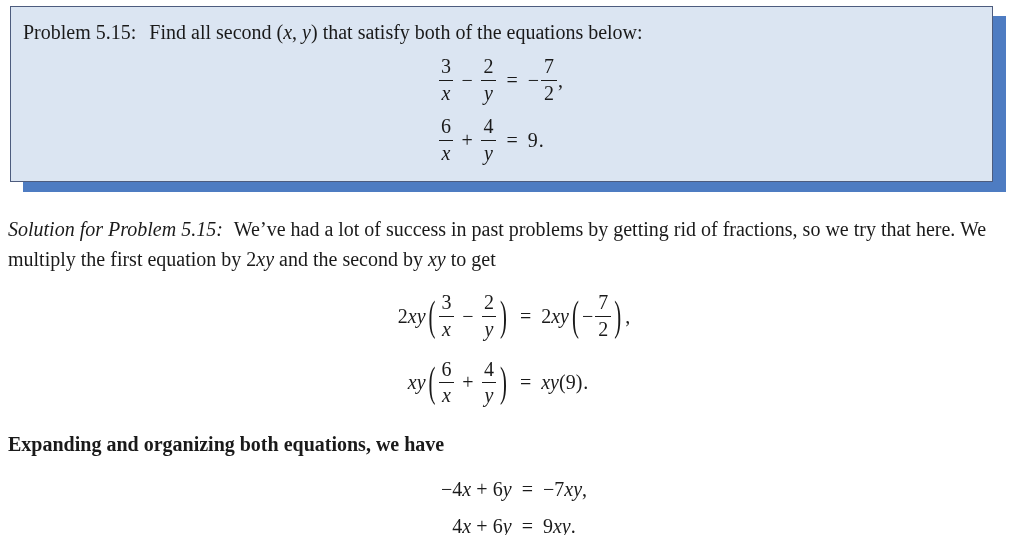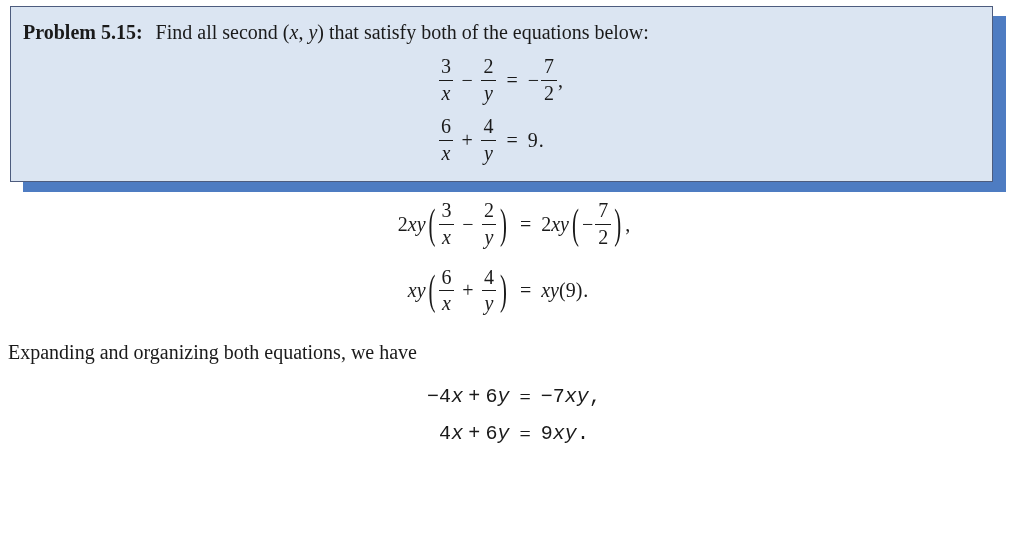--- a/index.html
+++ b/index.html
@@ -23,39 +23,39 @@
 
   
   .problem-box {
     background: var(--box_fill);
     border: 1.5px solid var(--box_border);
     box-shadow: 13px 10px 0 var(--box_shadow);
     margin: 0 27px 0 2px;
     padding: 12px 14px 17px 12px;
   }
   .box-title { margin: 0; line-height: 1.35; }
-  .plabel { font-weight: bold; margin-right: 0.65em; }
+  .plabel { font-weight: normal; margin-right: 0.65em; }
 
   
   .align {
     display: grid;
     grid-template-columns: auto auto auto;
     width: max-content;
     margin: 0 auto;
     align-items: center;
     line-height: 1.12;
   }
   .cellL { justify-self: end; display: flex; align-items: center; }
   .cellR { justify-self: start; display: flex; align-items: center; }
   .rel   { justify-self: center; padding: 0 10px; display: flex; align-items: center; }
 
   .box-eqs   { margin-top: 10px; row-gap: 12px; }
   .mult-eqs  { margin: 18px auto 22px; row-gap: 18px; }
   .final-eqs { margin: 16px auto 0; row-gap: 9px; line-height: 1.4; }
-  .final-eqs .cellL, .final-eqs .cellR { display: block; font-family: Liberation Mono, monospace; }
+  .final-eqs .cellL, .final-eqs .cellR { display: block; }
 
   
   .frac { display: inline-flex; flex-direction: column; align-items: center; line-height: 1.08; }
   .frac .num { padding: 0 3px 2px; }
   .frac .den { border-top: 1.4px solid var(--text); padding: 2px 3px 0; }
 
   .mi  { font-style: italic; }
   .mop { margin: 0 0.38em; }
   .sp  { margin: 0 0.26em; }
   .neg { margin-right: 2px; }
@@ -67,21 +67,21 @@
     transform: scaleY(2.05);
     line-height: 1;
     margin: 0 3px;
     font-size: 104%;
     font-weight: normal;
   }
 
   
   .para { margin: 32px 0 0; line-height: 1.5; }
   .lead { margin-right: 0.55em; }
-  .expand-para { margin: 20px 0 0; line-height: 1.5; }
+  .expand-para { margin: 20px 0 0; line-height: 1.5; font-weight: bold; }
 </style>
 </head>
 <body>
 
 <main class="page">
 
   <section class="problem-box">
     <p class="box-title"><b class="plabel">Problem 5.15:</b><span>Find all second (</span><span class="mi">x</span><span>, </span><span class="mi">y</span><span>) that satisfy both of the equations below:</span></p>
 
     <div class="align box-eqs">
@@ -119,20 +119,21 @@
           </span>
       </span>
       <span class="rel">=</span>
       <span class="cellR">
         <span>9</span>
         <span class="tail">.</span>
       </span>
     </div>
   </section>
 
+  <p class="para"><i class="lead">Solution for Problem 5.15:</i><span>We’ve had a lot of success in past problems by getting rid of fractions, so we try that here. We multiply the first equation by 2</span><i>xy</i><span> and the second by </span><i>xy</i><span> to get</span></p>
 
   <div class="align mult-eqs">
 
     <span class="cellL">
       <span>2</span>
       <span class="mi">xy</span>
       <span class="bigp">(</span>
       <span class="frac">
           <span class="num">3</span>
           <span class="den mi">x</span>

